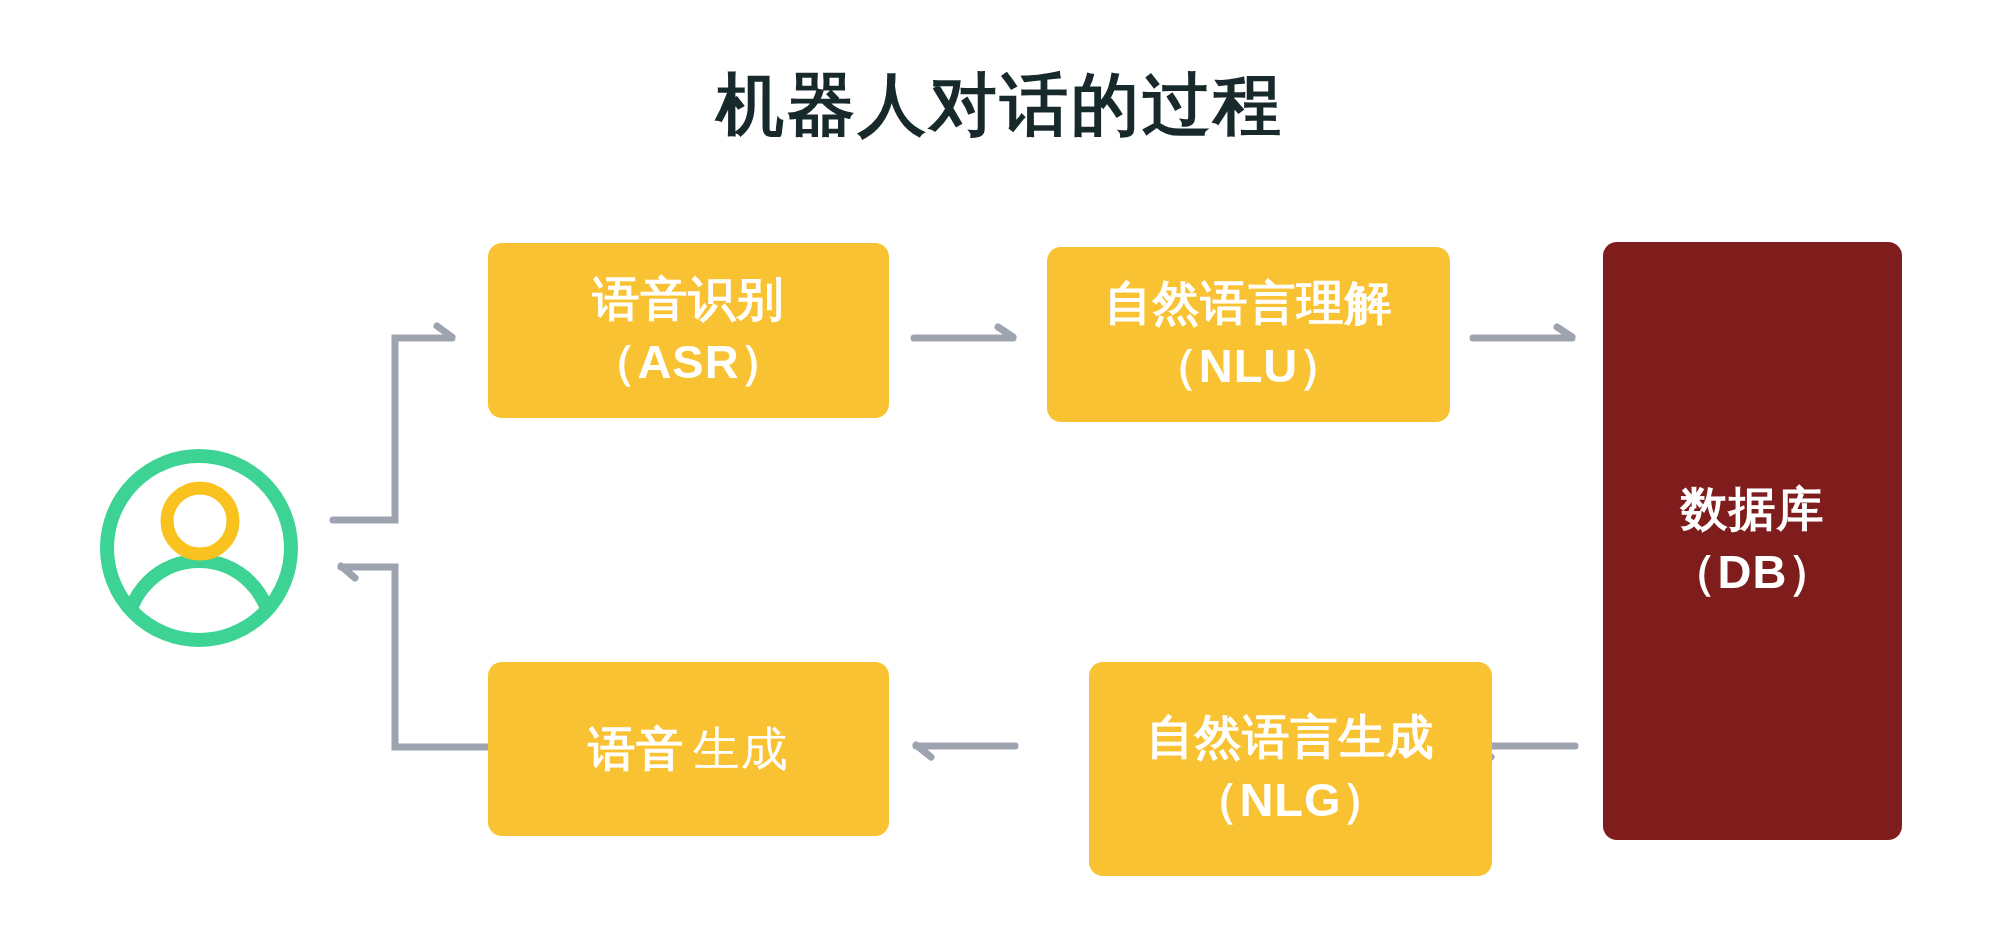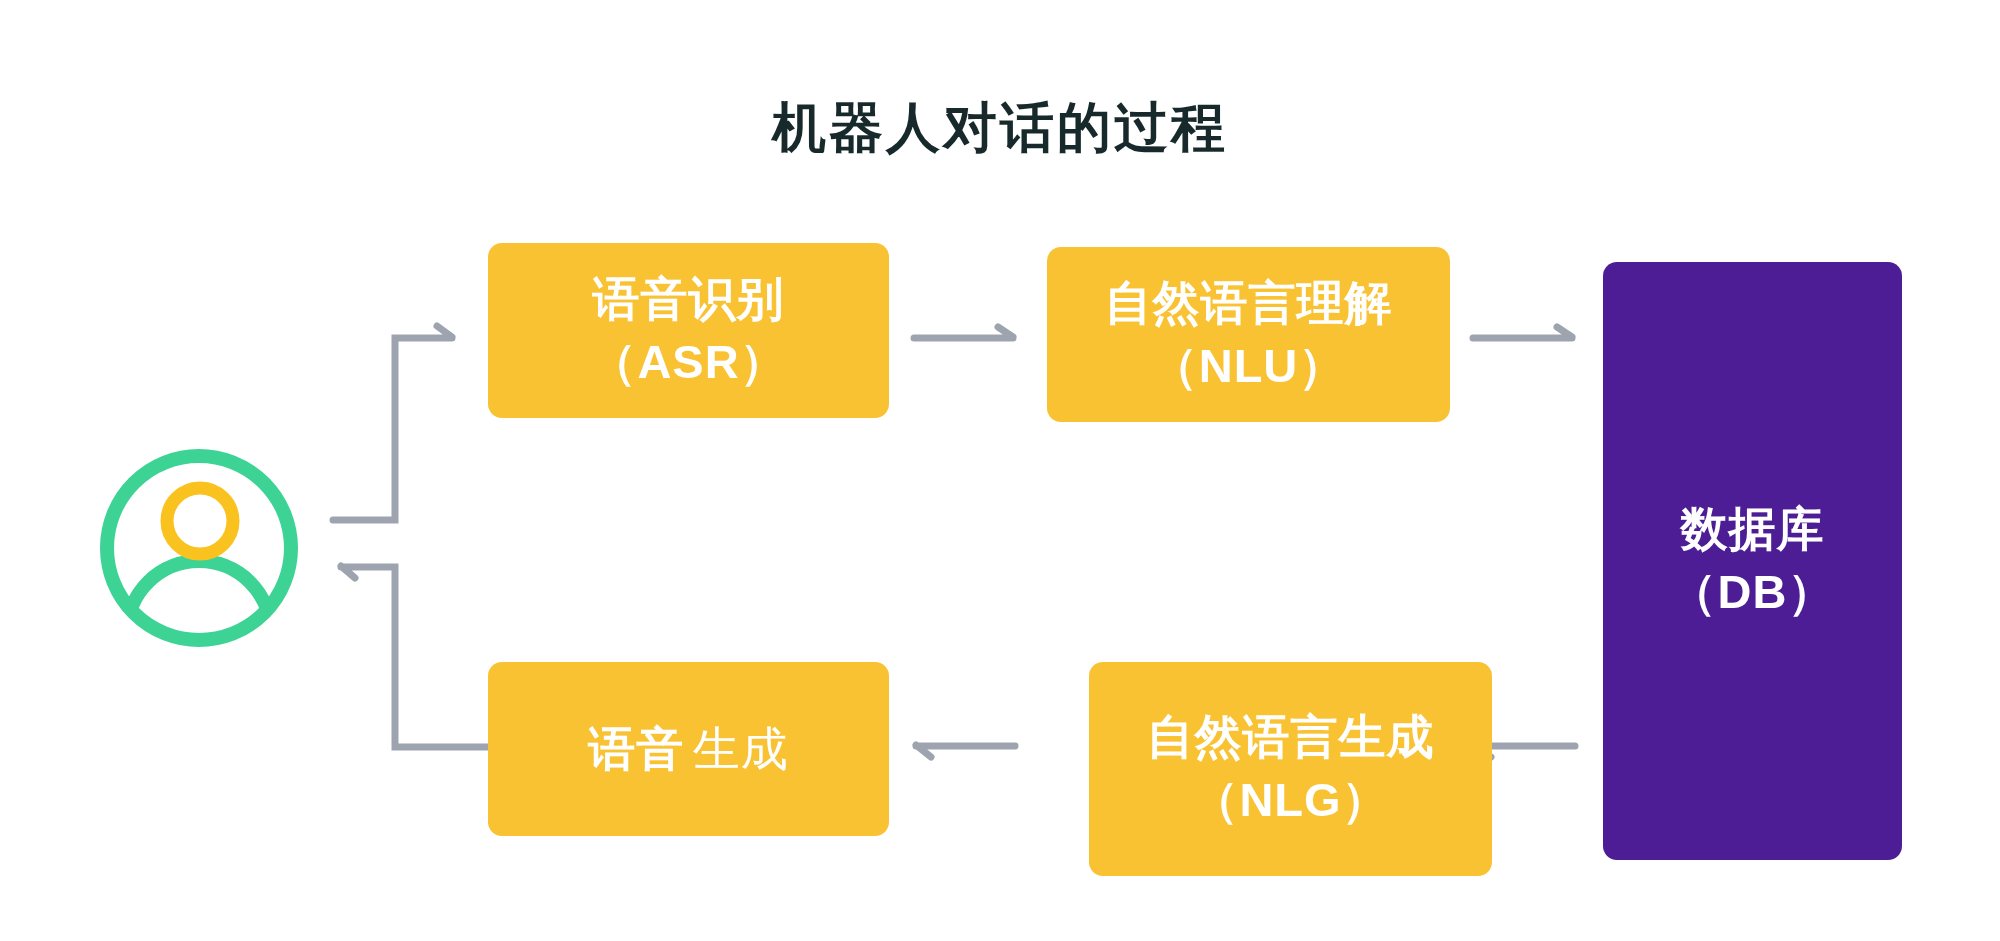--- a/index.html
+++ b/index.html
@@ -10,25 +10,25 @@
   }
   .canvas {
     position: relative;
     width: 2000px;
     height: 941px;
     background: #ffffff;
     overflow: hidden;
   }
   .title {
     position: absolute;
-    top: 100px;
+    top: 70px;
     left: 0;
     width: 100%;
     text-align: center;
-    font-size: 54px;
+    font-size: 68px;
     font-weight: 700;
     letter-spacing: 3px;
     color: #17292B;
     line-height: 1;
   }
   .arrows {
     position: absolute;
     left: 0;
     top: 0;
     width: 2000px;
@@ -42,21 +42,21 @@
     align-items: center;
     color: #ffffff;
     font-weight: 700;
     font-size: 47px;
     line-height: 1.34;
     border-radius: 14px;
     text-align: center;
     letter-spacing: 1px;
   }
   .node--yellow { background: #F9C233; }
-  .node--green  { background: #4c1d95; margin-top: 20px; }
+  .node--green  { background: #7f1d1d; }
   #node-asr { left: 488px;  top: 243px; width: 401px; height: 175px; }
   #node-nlu { left: 1047px; top: 247px; width: 403px; height: 175px; }
   #node-tts { left: 488px;  top: 662px; width: 401px; height: 174px; }
   #node-nlg { left: 1089px; top: 662px; width: 403px; height: 214px; }
   #node-db  { left: 1603px; top: 242px; width: 299px; height: 598px; }
   .light-part {
     font-weight: 400;
     margin-left: 0.18em;
     text-align: center;
   }

